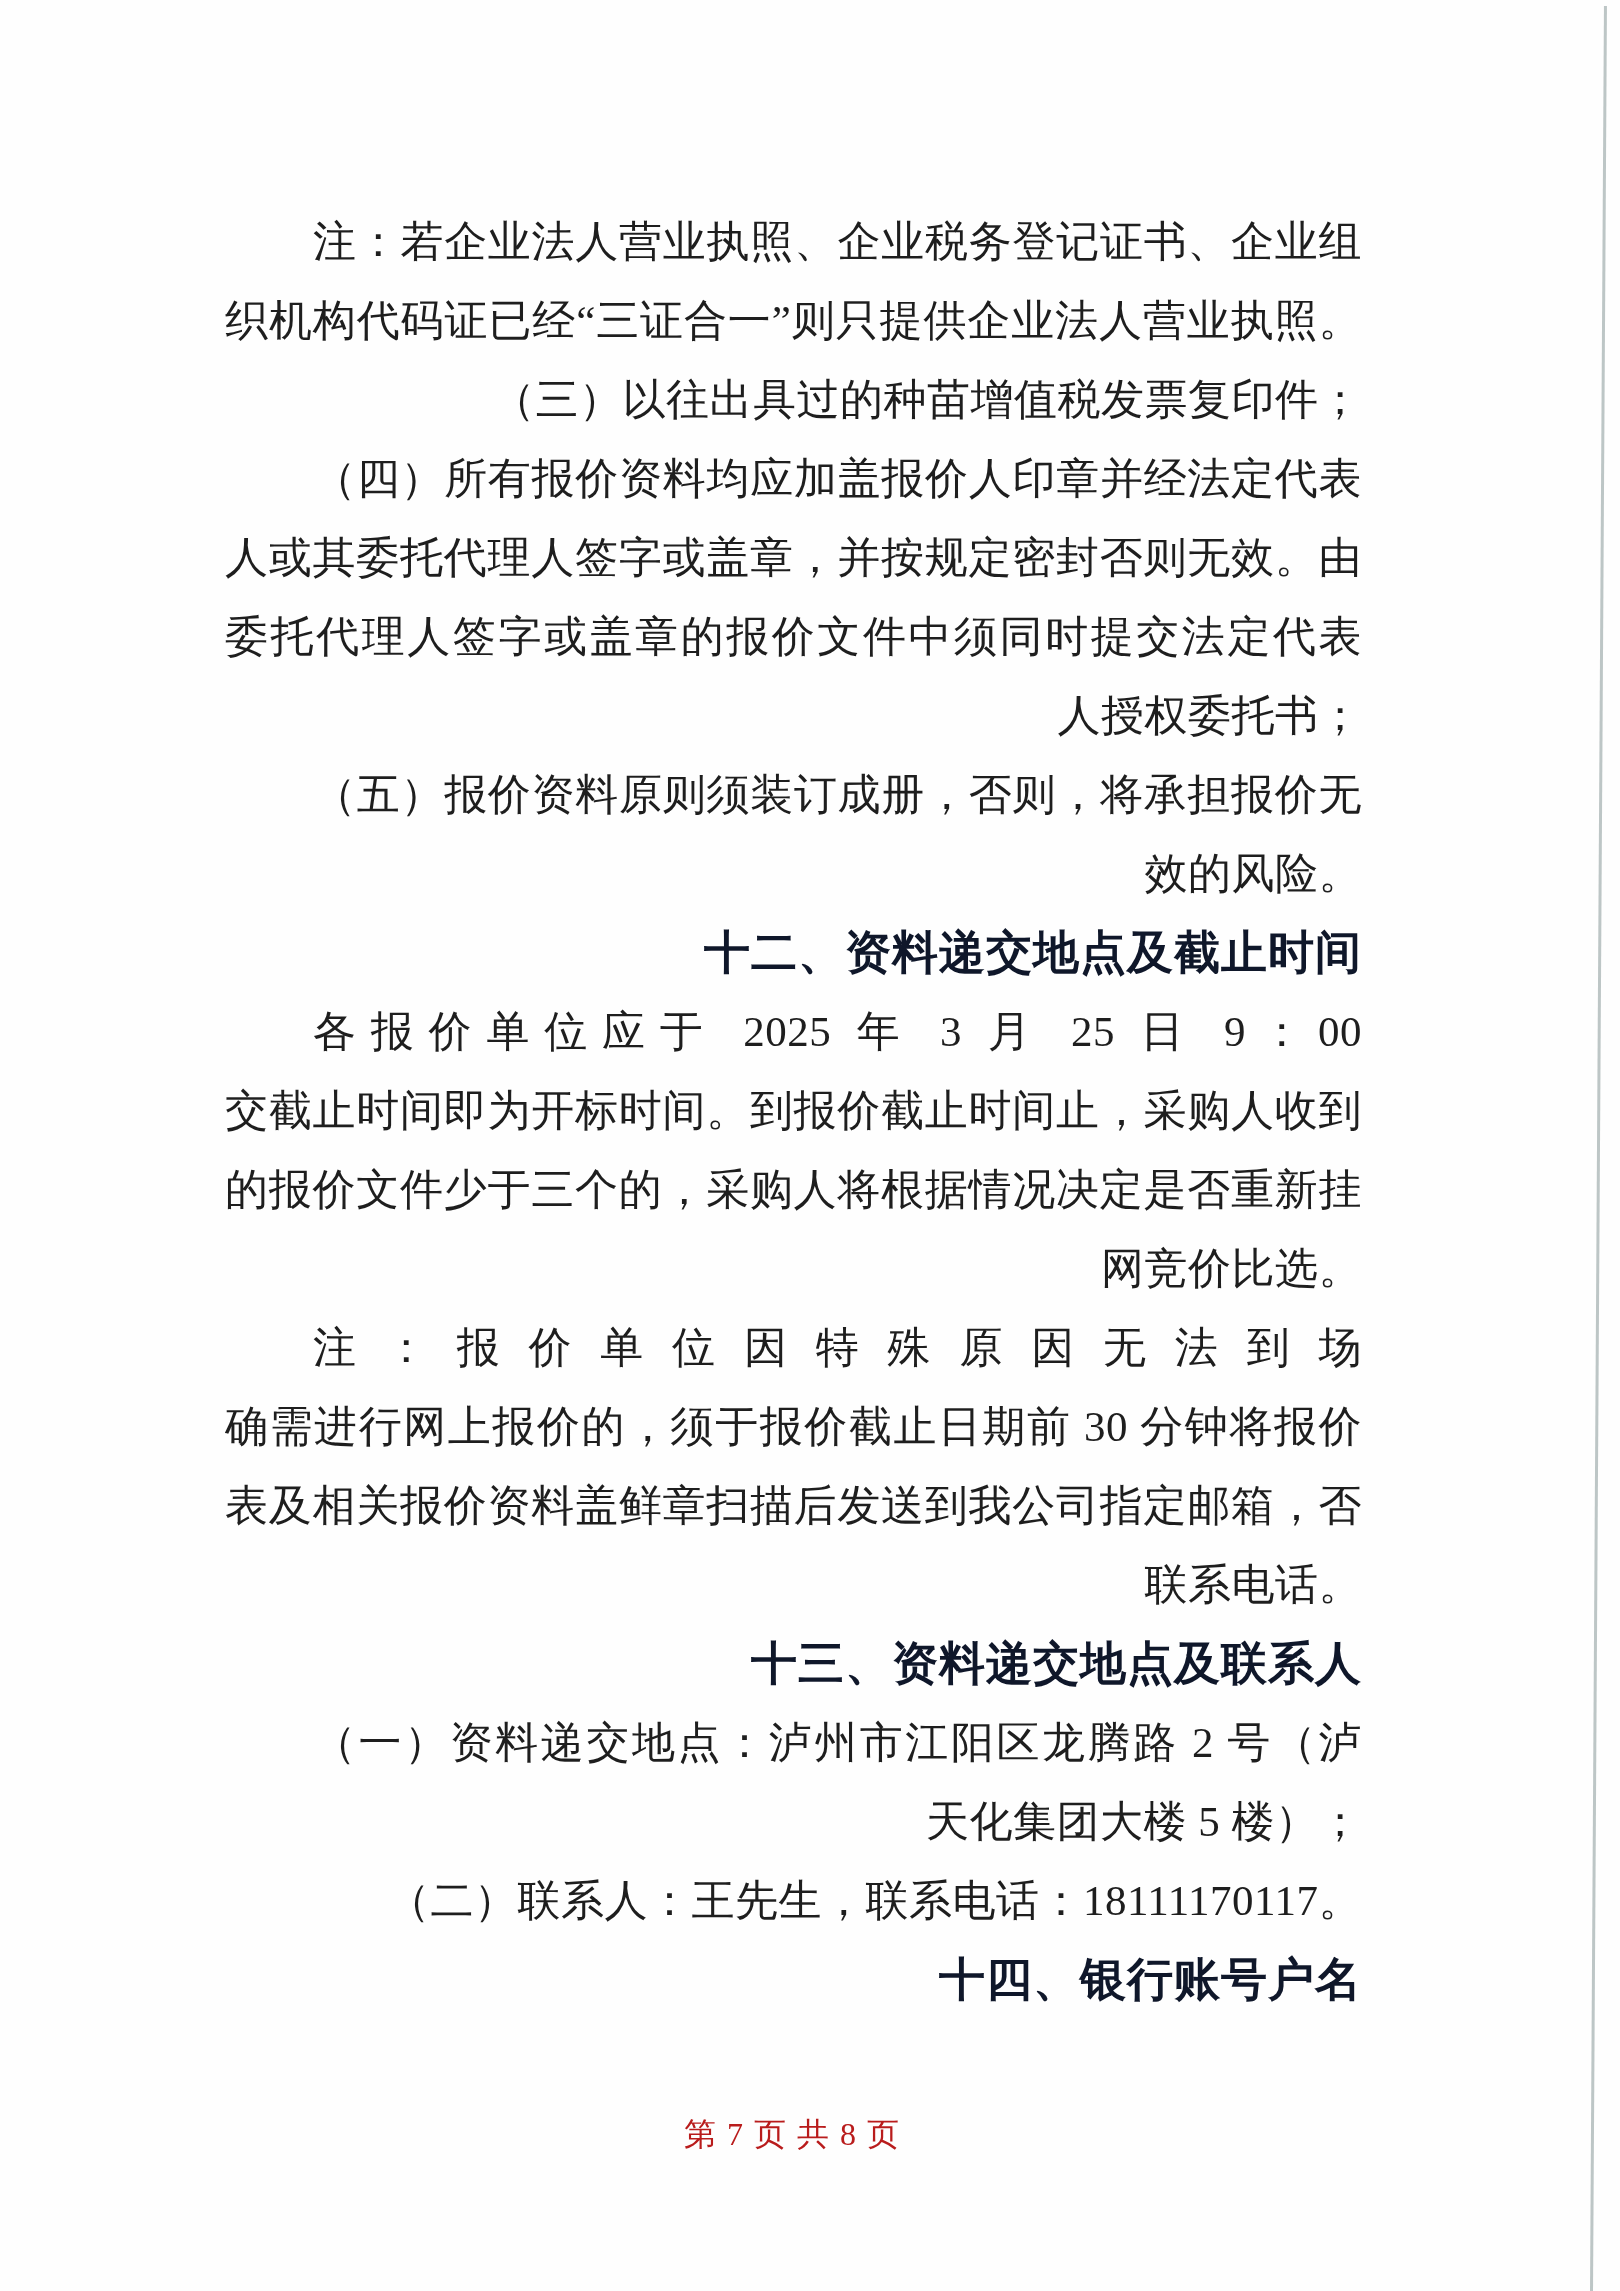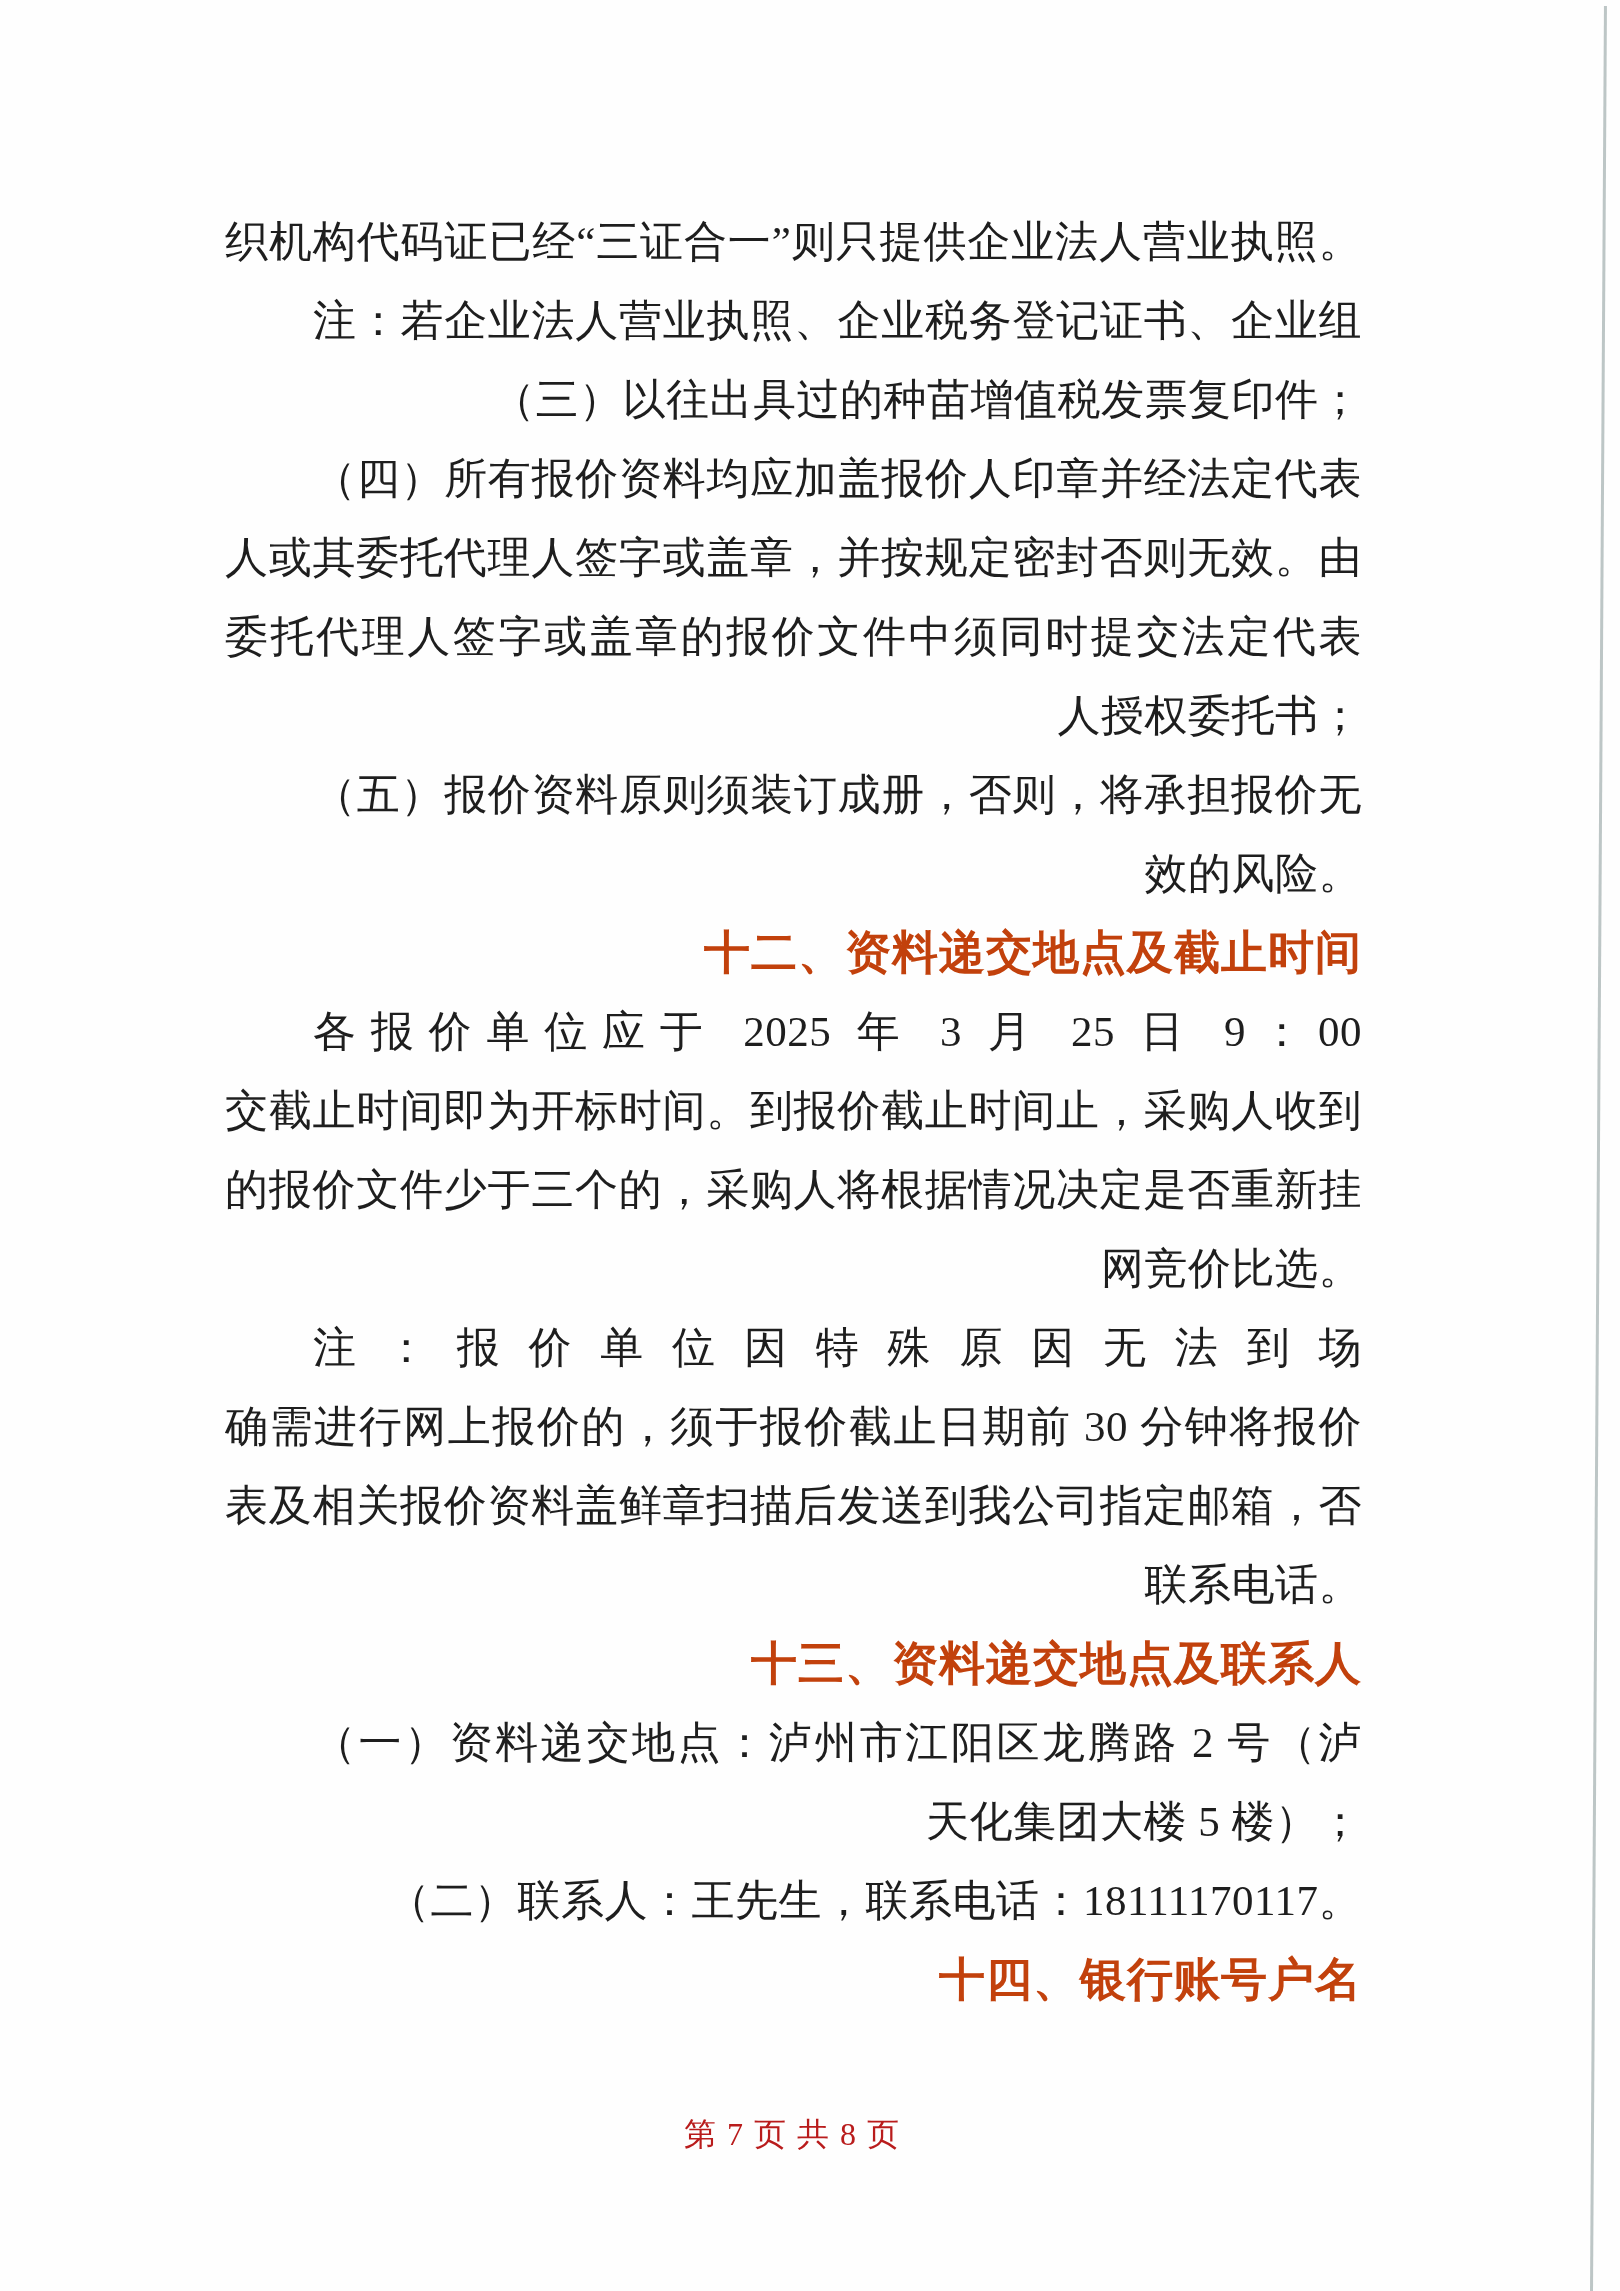--- a/index.html
+++ b/index.html
@@ -49,43 +49,43 @@
   .line.justify {
     white-space: normal;
     text-align: justify;
     text-align-last: justify;
     overflow: hidden;
   }
   .line.heading {
     font-family: "Liberation Sans", "DejaVu Sans", sans-serif;
     font-weight: 700;
     font-size: 46px;
-    color: #c2410c;
+    color: #0f172a;
     letter-spacing: 1px;
   }
   .footer {
     position: absolute;
     left: 684px;
     top: 2120px;
     font-size: 32px;
     line-height: 29px;
     letter-spacing: 1.5px;
     color: #b91c1c;
     font-family: "Liberation Serif", "DejaVu Serif", serif;
   }
 </style>
 </head>
 <body>
 
 <div class="page">
   <div class="scan-line"></div>
   <div class="content">
 
-  <div class="line justify">织机构代码证已经“三证合一”则只提供企业法人营业执照。</div>
-      <div class="line indent justify">注：若企业法人营业执照、企业税务登记证书、企业组</div>
+  <div class="line indent justify">注：若企业法人营业执照、企业税务登记证书、企业组</div>
+      <div class="line justify">织机构代码证已经“三证合一”则只提供企业法人营业执照。</div>
       <div class="line indent">（三）以往出具过的种苗增值税发票复印件；</div>
       <div class="line indent justify">（四）所有报价资料均应加盖报价人印章并经法定代表</div>
       <div class="line justify">人或其委托代理人签字或盖章，并按规定密封否则无效。由</div>
       <div class="line justify">委托代理人签字或盖章的报价文件中须同时提交法定代表</div>
       <div class="line">人授权委托书；</div>
       <div class="line indent justify">（五）报价资料原则须装订成册，否则，将承担报价无</div>
       <div class="line">效的风险。</div>
       <div class="line heading indent">十二、资料递交地点及截止时间</div>
       <div class="line indent justify">各报价单位应于 2025 年 3 月 25 日 9：00 时前将报价资</div>
       <div class="line justify">交截止时间即为开标时间。到报价截止时间止，采购人收到</div>

